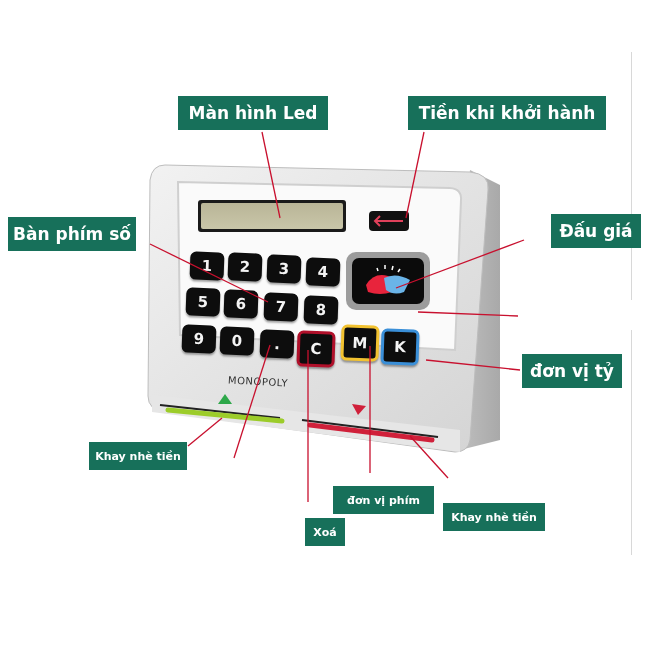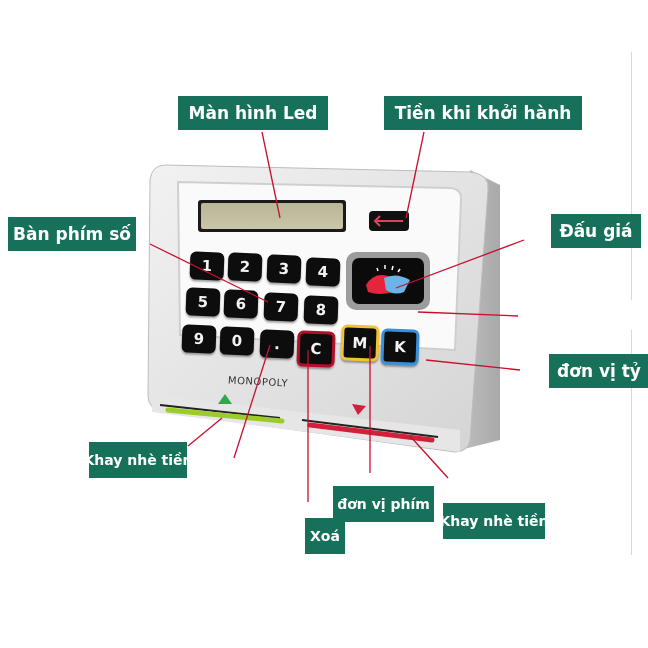--- a/index.html
+++ b/index.html
@@ -6,21 +6,21 @@
     body {
       width: 648px; height: 648px; background: #ffffff; position: relative; overflow: hidden;
       font-family: "DejaVu Sans", sans-serif;
     }
     .label {
       position: absolute; background: #17705a; color: #ffffff; font-weight: bold;
       display: flex; align-items: center; justify-content: center; white-space: nowrap;
       box-sizing: border-box;
     }
     .lg { font-size: 17px; height: 34px; padding: 12px 8px; }
-    .sm { font-size: 14px; height: 36px; padding: 0 6px; }
+    .sm { font-size: 11px; height: 28px; padding: 0 6px; }
     svg.overlay { position: absolute; left: 0; top: 0; }
     .vline { position: absolute; width: 1px; background: #d8d8d8; }
     .device { position: absolute; }
     .key {
       position: absolute; width: 34px; height: 28px; background: #0d0d0d; border-radius: 6px;
       color: #f4f4f4; font-weight: bold; font-size: 15px; display: flex; align-items: center; justify-content: center;
       box-shadow: 0 2px 2px rgba(0,0,0,0.35);
       font-family: "DejaVu Sans", sans-serif;
     }
     .key.ring { width: 32px; height: 30px; border: 3px solid; }
@@ -113,20 +113,20 @@
     <line x1="426" y1="360" x2="520" y2="370"></line>
     <line x1="188" y1="446" x2="222" y2="418"></line>
     <line x1="270" y1="345" x2="234" y2="458"></line>
     <line x1="308" y1="350" x2="308" y2="502"></line>
     <line x1="370" y1="346" x2="370" y2="473"></line>
     <line x1="410" y1="436" x2="448" y2="478"></line>
   </g>
 </svg>
 
 <div class="label lg" style="left:178px; top:96px; width:150px;">Màn hình Led</div>
-<div class="label lg" style="left:384px; top:96px; width:198px;">Tiền khi khởi hành</div>
+<div class="label lg" style="left:408px; top:96px; width:198px;">Tiền khi khởi hành</div>
 <div class="label lg" style="left:8px; top:217px; width:128px;">Bàn phím số</div>
 <div class="label lg" style="left:527px; top:214px; width:90px;margin-left:24px;">Đấu giá</div>
-<div class="label lg" style="left:522px; top:354px; width:100px;margin-left:27px;">đơn vị tỷ</div>
+<div class="label lg" style="left:522px; top:354px; width:100px;">đơn vị tỷ</div>
 <div class="label sm" style="left:89px; top:442px; width:98px;">Khay nhè tiền</div>
 <div class="label sm" style="left:333px; top:486px; width:101px;">đơn vị phím</div>
 <div class="label sm" style="left:305px; top:518px; width:40px;">Xoá</div>
 <div class="label sm" style="left:443px; top:503px; width:102px;">Khay nhè tiền</div>
 
 </body></html>

